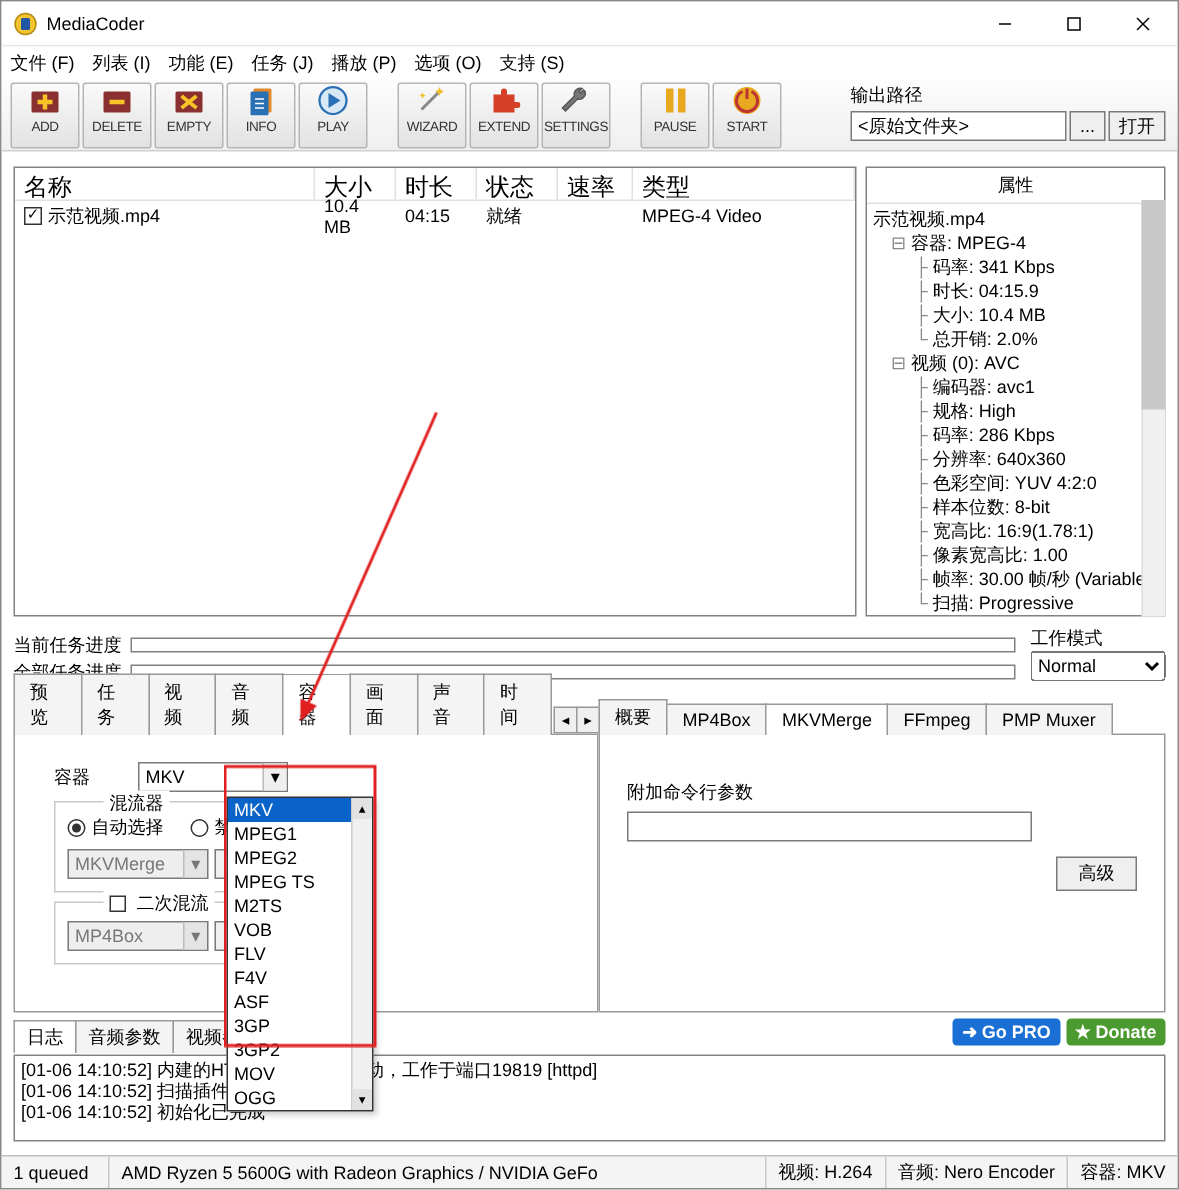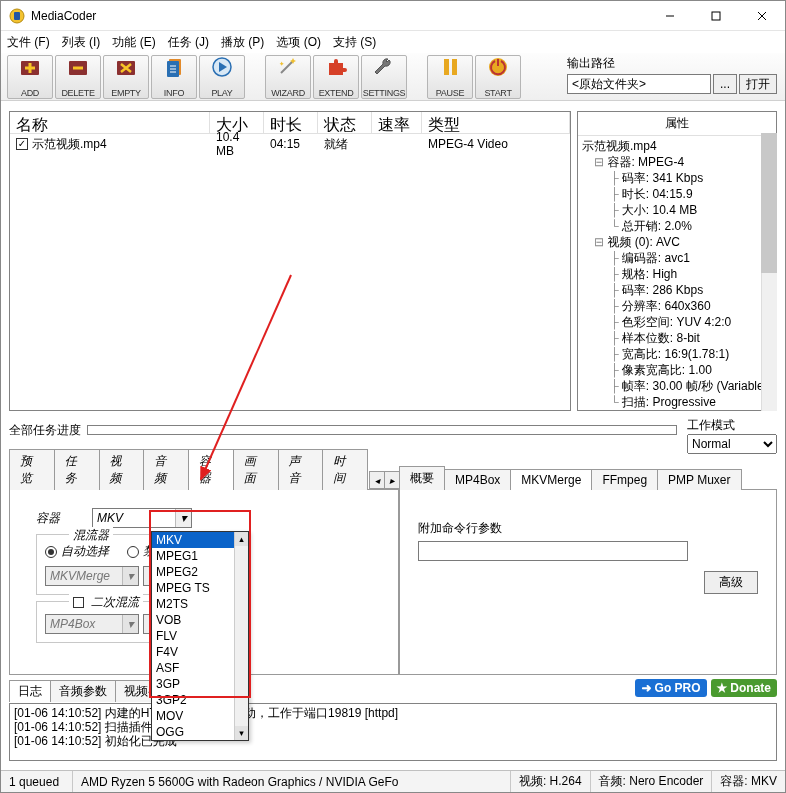--- a/index.html
+++ b/index.html
@@ -4,21 +4,21 @@
 <style>
 * { box-sizing: border-box; margin: 0; padding: 0; font-family: "Microsoft YaHei", "Segoe UI", Tahoma, sans-serif; font-size: 12px; }
 body { background: #fff; width: 786px; height: 793px; border: 1px solid #888; position: relative; overflow: hidden; }
 .titlebar { height: 30px; display: flex; align-items: center; padding-left: 8px; background: #fff; border-bottom: 1px solid #e5e5e5; }
 .titlebar-icon { width: 16px; height: 16px; margin-right: 6px; }
 .titlebar-text { flex: 1; }
 .win-btn { width: 46px; height: 30px; display: flex; align-items: center; justify-content: center; }
 .menubar { height: 22px; display: flex; align-items: center; padding: 0 6px; gap: 12px; background: #fff; }
 .menubar span { cursor: default; }
 .toolbar { height: 48px; display: flex; align-items: center; padding: 2px 6px; gap: 2px; background: linear-gradient(#fdfdfd,#efefef); border-bottom: 1px solid #d0d0d0; }
-.tb-btn { width: 46px; height: 44px; border: 1px solid #b5b5b5; border-radius: 2px; background: linear-gradient(#fafafa,#e2e2e2); display: flex; flex-direction: column; align-items: center; justify-content: space-between; gap: 1px; cursor: pointer; }
+.tb-btn { width: 46px; height: 44px; border: 1px solid #b5b5b5; border-radius: 2px; background: linear-gradient(#fafafa,#e2e2e2); display: flex; flex-direction: column; align-items: center; justify-content: flex-start; gap: 1px; cursor: pointer; }
 .tb-btn .ic { width: 26px; height: 22px; display: flex; align-items: center; justify-content: center; }
 .tb-btn .lbl { font-size: 9px; color: #333; letter-spacing: -0.3px; }
 .tb-sep { width: 16px; }
 .output-path { position: absolute; right: 8px; top: 54px; width: 210px; }
 .op-label { font-size: 12px; }
 .op-row { display: flex; gap: 2px; margin-top: 2px; }
 .op-field { flex: 1; border: 1px solid #7a7a7a; height: 20px; padding: 0 4px; background: #fff; display: flex; align-items: flex-end; }
 .op-btn { border: 1px solid #7a7a7a; height: 20px; padding: 0 6px; background: #efefef; display: flex; align-items: center; cursor: pointer; }
 
 .middle { position: absolute; top: 110px; left: 8px; right: 8px; height: 300px; display: flex; gap: 6px; }
@@ -47,21 +47,21 @@
 .workmode select { width: 90px; height: 20px; margin-top: 0; }
 
 .tabs-area { position: absolute; top: 466px; left: 8px; right: 8px; height: 210px; }
 .tabrow { display: flex; height: 22px; align-items: flex-end; gap: 0; }
 .tab { border: 1px solid #999; border-bottom: none; padding: 3px 10px; background: #f4f4f4; cursor: pointer; position: relative; top: 1px; margin-right: -1px; }
 .tab.active { background: #fff; z-index: 2; }
 .tab-scroll { display: flex; margin-left: 2px; }
 .ts-btn { width: 16px; height: 18px; border: 1px solid #999; background: #efefef; display: flex; align-items: center; justify-content: center; font-size: 10px; cursor: pointer; margin-right: -1px; }
 .tab-content-border { border: 1px solid #999; height: 186px; background: #fff; }
 .split-tabs { display: flex; }
-.left-tabs { width: 390px; font-style: italic; }
+.left-tabs { width: 390px; }
 .right-tabs { flex: 1; }
 
 .cont-panel { padding: 10px 26px; position: relative; }
 .field-row { display: flex; align-items: center; gap: 12px; margin-top: 8px; }
 .field-row .flbl { width: 44px; text-align: left; }
 .combo { width: 100px; height: 20px; border: 1px solid #7a7a7a; background: #fff; display: flex; align-items: center; padding: 0 4px; position: relative; cursor: pointer; }
 .combo .arrow { position: absolute; right: 0; top: 0; width: 16px; height: 100%; background: #efefef; border-left: 1px solid #bbb; display: flex; align-items: center; justify-content: center; }
 .groupbox { border: 1px solid #c8c8c8; padding: 8px; margin-top: 6px; position: relative; width: 200px; }
 .gb-title { position: absolute; top: -8px; left: 8px; background: #fff; padding: 0 4px; margin-left: 24px; }
 .radio { width: 12px; height: 12px; border: 1px solid #333; border-radius: 50%; display: inline-flex; align-items: center; justify-content: center; margin-right: 4px; }
@@ -289,20 +289,24 @@
       <div class="tree-line l2"><span class="dash">├ </span><span>帧率: 30.00 帧/秒 (Variable)</span></div>
       <div class="tree-line l2"><span class="dash">└ </span><span>扫描: Progressive</span></div>
     </div>
     <div class="sbv">
         <div class="sbv-thumb"></div>
       </div>
   </div>
 </div>
 
 <div class="progress-area">
+  <div class="prog-row">
+      <span class="plbl">当前任务进度</span>
+      <div class="prog-bar" style="margin-right:100px"></div>
+    </div>
   <div class="prog-row">
       <span class="plbl">全部任务进度</span>
       <div class="prog-bar" style="margin-right:100px"></div>
     </div>
   <div class="workmode">
     <div>工作模式</div>
     <select><option>Normal</option></select>
   </div>
 </div>
 

